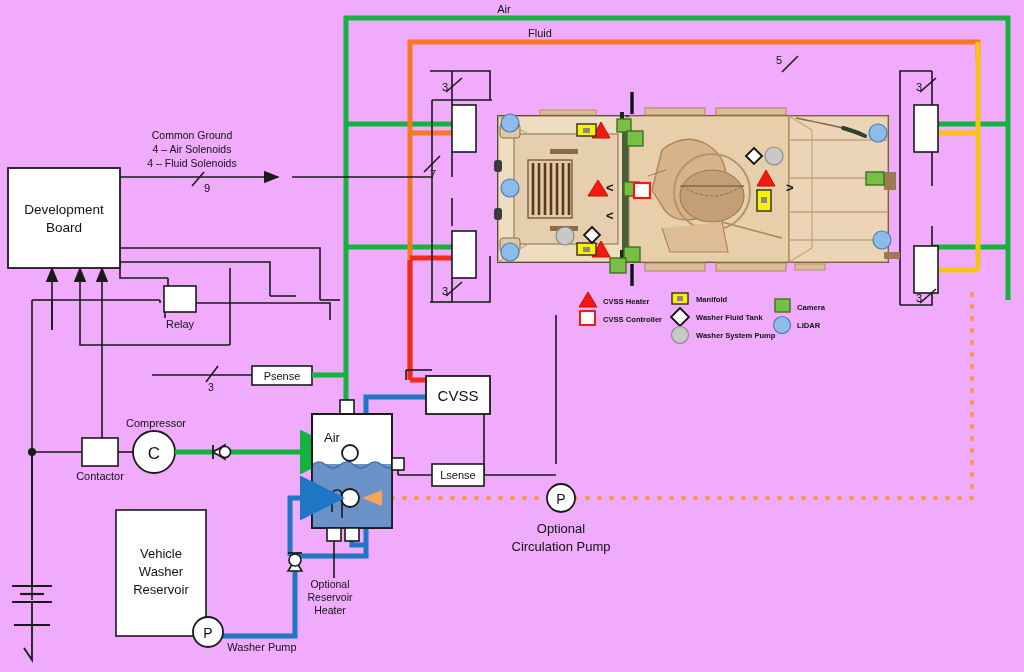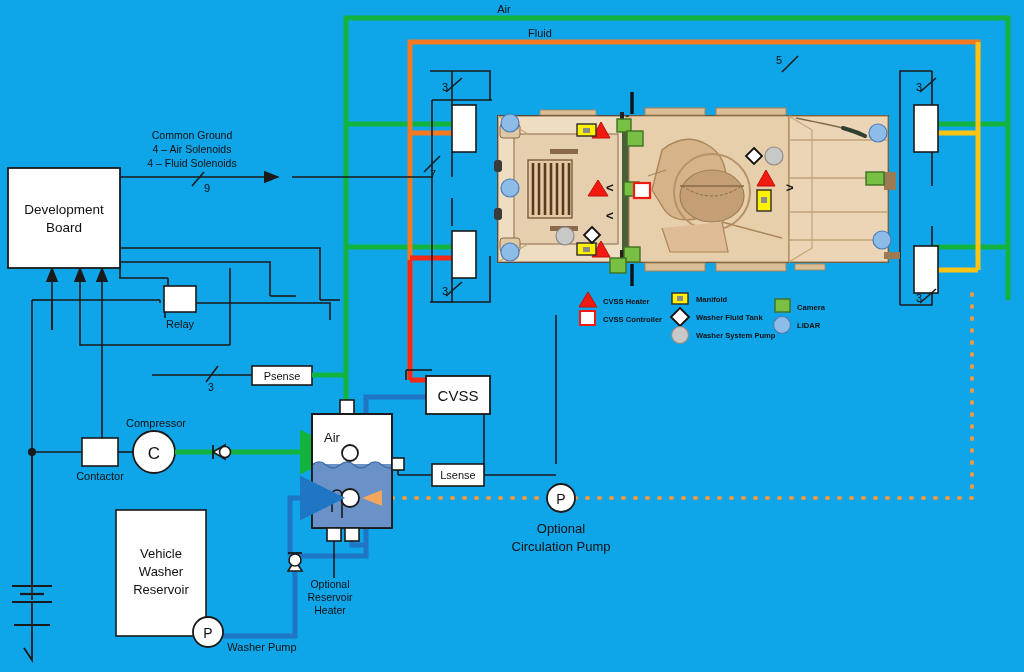--- a/index.html
+++ b/index.html
@@ -1,17 +1,17 @@
 <!DOCTYPE html>
 <html><head>
 <meta charset="utf-8">
 <style>
   html,body{margin:0;padding:0;background:#ffffff;}
   body{width:1024px;height:672px;overflow:hidden;font-family:"Liberation Sans",sans-serif;}
-  #stage{position:relative;width:1024px;height:672px;background:#0ea5e9;}
+  #stage{position:relative;width:1024px;height:672px;background:#f0abfc;}
   svg{display:block;}
   .lbl{font-family:"Liberation Sans",sans-serif;fill:#111;}
   text{white-space:pre;}
 </style>
 </head>
 <body>
 
 <div id="stage">
 <svg width="1024" height="672" viewBox="0 0 1024 672" xmlns="http://www.w3.org/2000/svg">
 

